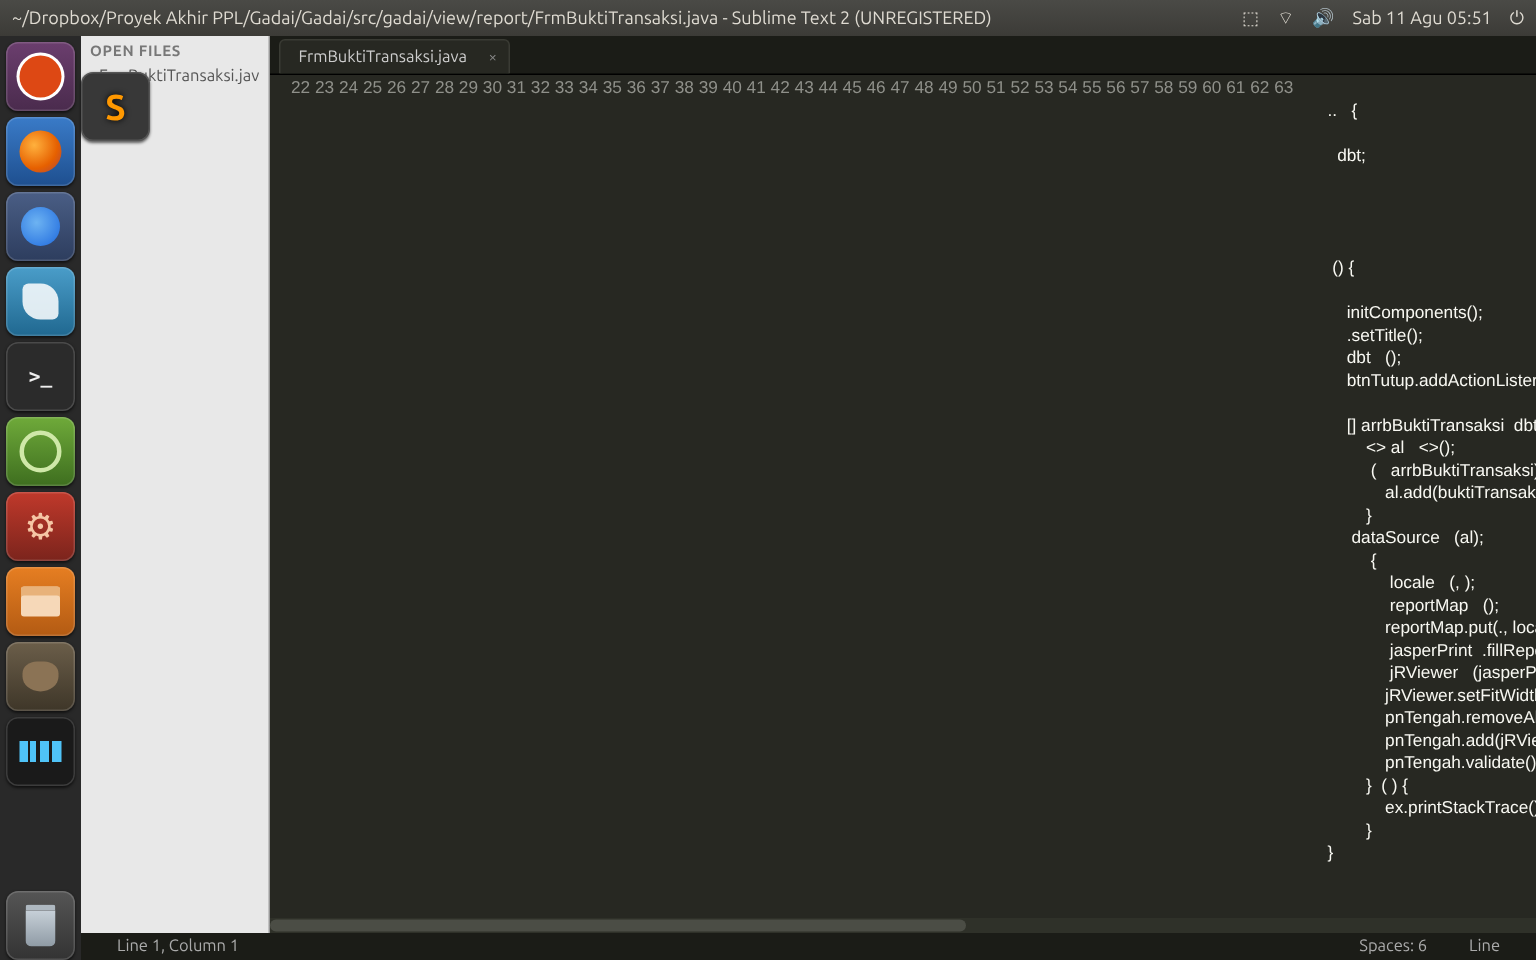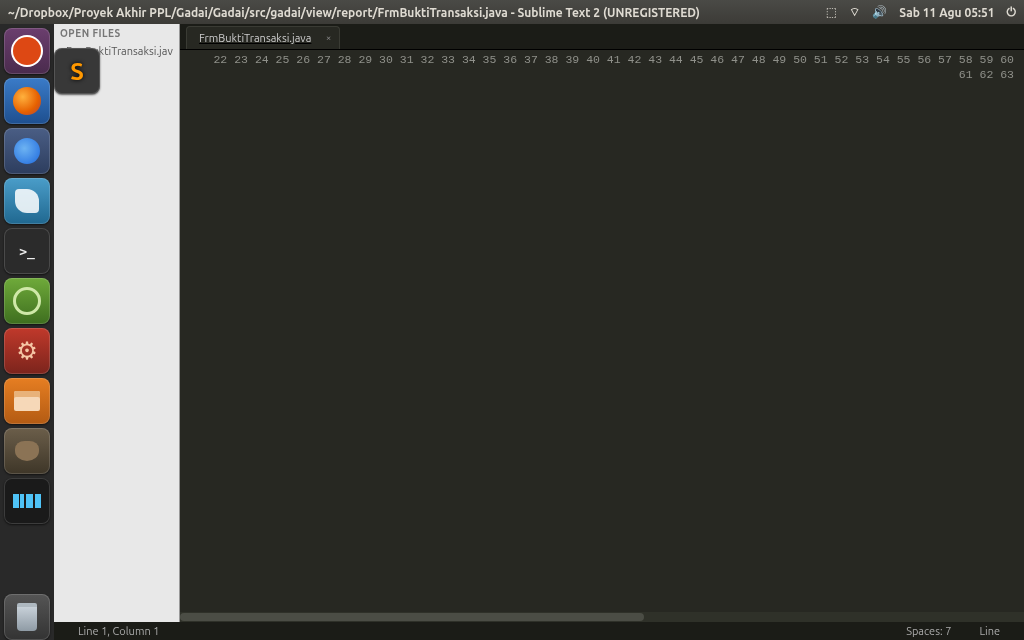--- a/index.html
+++ b/index.html
@@ -1,19 +1,19 @@
 <!DOCTYPE html>
 <html><head>
 <meta charset="utf-8">
 <style>
 * { margin: 0; padding: 0; box-sizing: border-box; }
 body { font-family: "Ubuntu", "DejaVu Sans", sans-serif; background: #2b2b2b; width: 1024px; height: 640px; overflow: hidden; position: relative; }
 
 
-.top-panel { height: 24px; background: linear-gradient(#4a4a46, #3c3b37); color: #dfdbd2; display: flex; align-items: center; padding: 0 8px; font-size: 12px; font-weight: bold; }
+.top-panel { height: 24px; background: linear-gradient(#4a4a46, #3c3b37); color: #dfdbd2; display: flex; align-items: center; padding: 0 8px; font-size: 12px; font-weight: normal; }
 .top-panel .title { flex: 1; }
 .top-panel .indicators { display: flex; gap: 12px; align-items: center; }
 .top-panel .indicators span { display: inline-flex; align-items: center; }
 
 
 .launcher { position: absolute; left: 0; top: 24px; width: 54px; height: calc(100% - 24px); background: rgba(40,40,40,0.6); display: flex; flex-direction: column; align-items: center; padding-top: 4px; gap: 4px; z-index: 50; }
 .launcher .lbtn { width: 46px; height: 46px; border-radius: 8px; display: flex; align-items: center; justify-content: center; font-size: 22px; color: #fff; box-shadow: inset 0 0 0 1px rgba(255,255,255,0.15), 0 1px 2px rgba(0,0,0,0.6); }
 .lbtn.ubuntu { background: linear-gradient(#6b3e6e,#4a2b4d); }
 .lbtn.ubuntu::before { content:""; width:28px; height:28px; border-radius:50%; background:#dd4814; box-shadow:0 0 0 2px #fff; }
 .lbtn.firefox { background: linear-gradient(#3a7bc8,#1e4f8f); }
@@ -43,25 +43,25 @@
 
 .sublime { position:absolute; left:54px; top:24px; right:0; bottom:0; background:#272822; display:flex; flex-direction:column;border-radius:20px; }
 
 .sidebar { position:absolute; left:0; top:0; width:126px; bottom:18px; background:#e8e8e8; color:#555; font-size:11px; border-right:1px solid #999; }
 .sidebar .hdr { padding:4px 6px; color:#777; font-size:10px; font-weight:bold; letter-spacing:.5px; }
 .sidebar .file { display:flex; align-items:center; padding:2px 4px; gap:3px; }
 .sidebar .file .x { font-size:9px; color:#999; }
 .sidebar .file .name { white-space:nowrap; overflow:hidden; text-overflow:ellipsis; flex:1; }
 
 .editor-area { position:absolute; left:126px; right:0; top:0; bottom:18px; display:flex; flex-direction:column; }
-.tabbar { height:26px; background:#1b1c17; display:flex; align-items:flex-end; padding-left:6px; border-bottom:1px solid #000;text-decoration:underline; }
+.tabbar { height:26px; background:#1b1c17; display:flex; align-items:flex-end; padding-left:6px; border-bottom:1px solid #000; }
 .tab { background:#272822; color:#ccc; font-size:11px; padding:5px 28px 5px 12px; border-radius:4px 4px 0 0; position:relative; border:1px solid #3a3b34; border-bottom:none; }
 .tab .close { position:absolute; right:8px; top:5px; color:#888; font-size:10px; }
 
-.code { flex:1; overflow:hidden; font-family:Liberation Mono, monospace; font-size:11.5px; line-height:15px; display:flex; }
+.code { flex:1; overflow:hidden; font-family:Liberation Sans, sans-serif; font-size:11.5px; line-height:15px; display:flex; }
 .gutter { background:#272822; color:#8f908a; text-align:right; padding:2px 10px 2px 14px; user-select:none; }
 .codetext { background:#272822; color:#f8f8f2; padding:2px 0; white-space:pre; flex:1; overflow:hidden; }
 .plain { color:#f8f8f2; }
 
 .hscroll { position:absolute; left:126px; right:0; bottom:18px; height:10px; background:#2f3129; }
 .hscroll .thumb { position:absolute; left:0; width:55%; top:1px; bottom:1px; background:#4b4d45; border-radius:4px; }
 
 .statusbar { position:absolute; left:0; right:0; bottom:0; height:18px; background:#1b1c17; color:#aaa; font-size:11px; display:flex; align-items:center; padding:0 10px; }
 .statusbar .sp { flex:1; }
 .statusbar .cell { padding:0 14px; }
@@ -203,16 +203,16 @@
     </div>
   </div>
 
   <div class="hscroll">
     <div class="thumb"></div>
   </div>
 
   <div class="statusbar">
     <span class="cell">Line 1, Column 1</span>
     <span class="sp"></span>
-    <span class="cell">Spaces: 7</span>
+    <span class="cell">Spaces: 6</span>
     <span class="cell">Line</span>
   </div>
 </div>
 
 </body></html>

